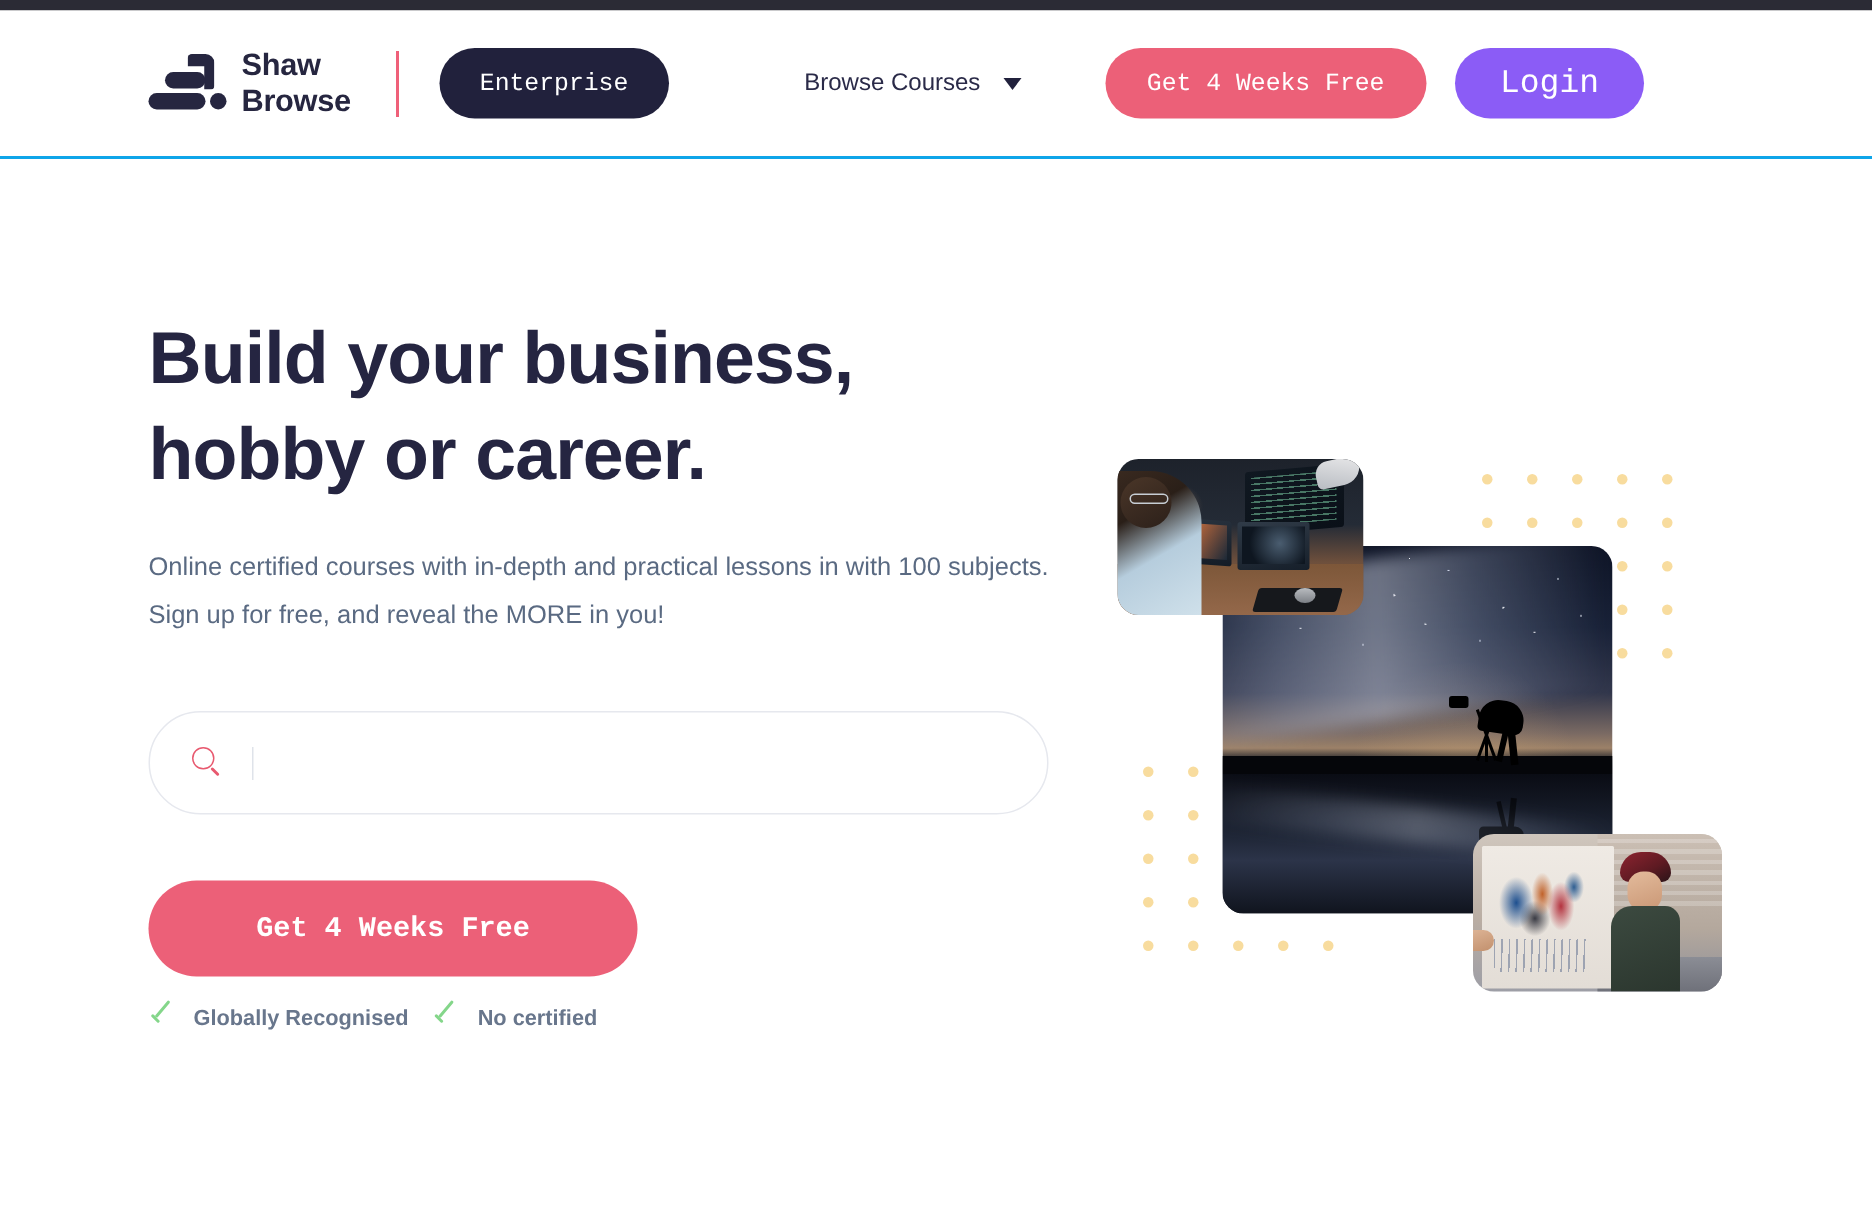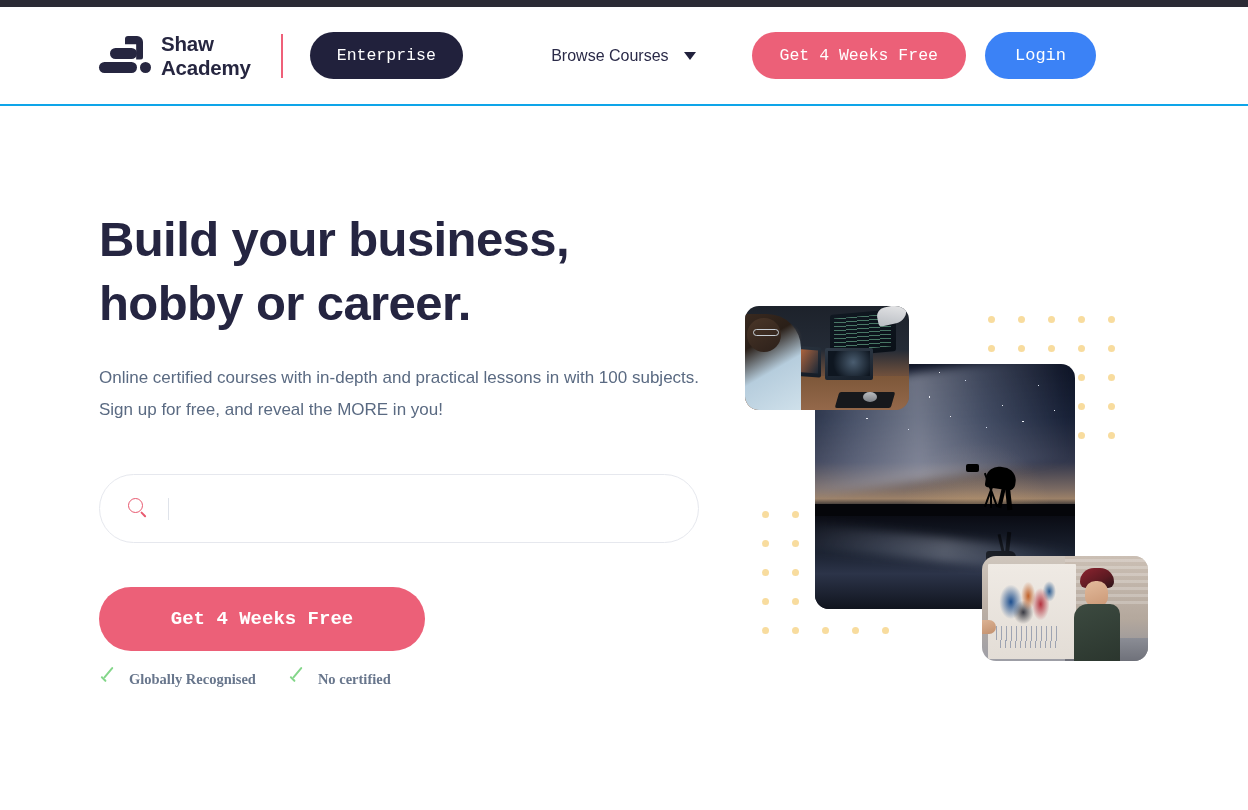--- a/index.html
+++ b/index.html
@@ -144,26 +144,26 @@
     color: #ffffff;
     border-radius: 26px;
     height: 47px;
     padding: 0 28px;
     font-size: 16.5px;
     font-weight: 500;
     margin-right: 19px;
   }
 
   .btn-login {
-    background: #3b82f6;
+    background: #8b5cf6;
     color: #ffffff;
     border-radius: 26px;
     height: 47px;
     padding: 0 30px;
-    font-size: 17px;
+    font-size: 22px;
     font-weight: 500;
   }
 
   
   .hero {
     position: relative;
     width: 100%;
     height: 682px;
     background: #ffffff;
     overflow: hidden;
@@ -254,22 +254,21 @@
   }
 
   .trust-row {
     margin-top: 19px;
     display: flex;
     align-items: center;
   }
   .trust-item {
     display: flex;
     align-items: center;
-    margin-right: 32px;
-    font-family: Liberation Serif, serif;
+    margin-right: 16px;
   }
   .check {
     width: 18px; height: 18px;
     position: relative;
     flex: none;
     margin-right: 12px;
   }
   .check::before {
     content: "";
     position: absolute;
@@ -588,21 +587,21 @@
 
     <div class="logo-mark">
       <span class="logo-arrow"></span>
       <span class="logo-bar-mid"></span>
       <span class="logo-bar-bottom"></span>
       <span class="logo-dot"></span>
     </div>
 
     <div class="logo-text">
       <div>Shaw</div>
-      <div>Academy</div>
+      <div>Browse</div>
     </div>
 
     <div class="header-divider"></div>
 
     <button class="btn btn-enterprise">Enterprise</button>
   </div>
 
   <div class="header-right">
 
     <div class="nav-browse">

